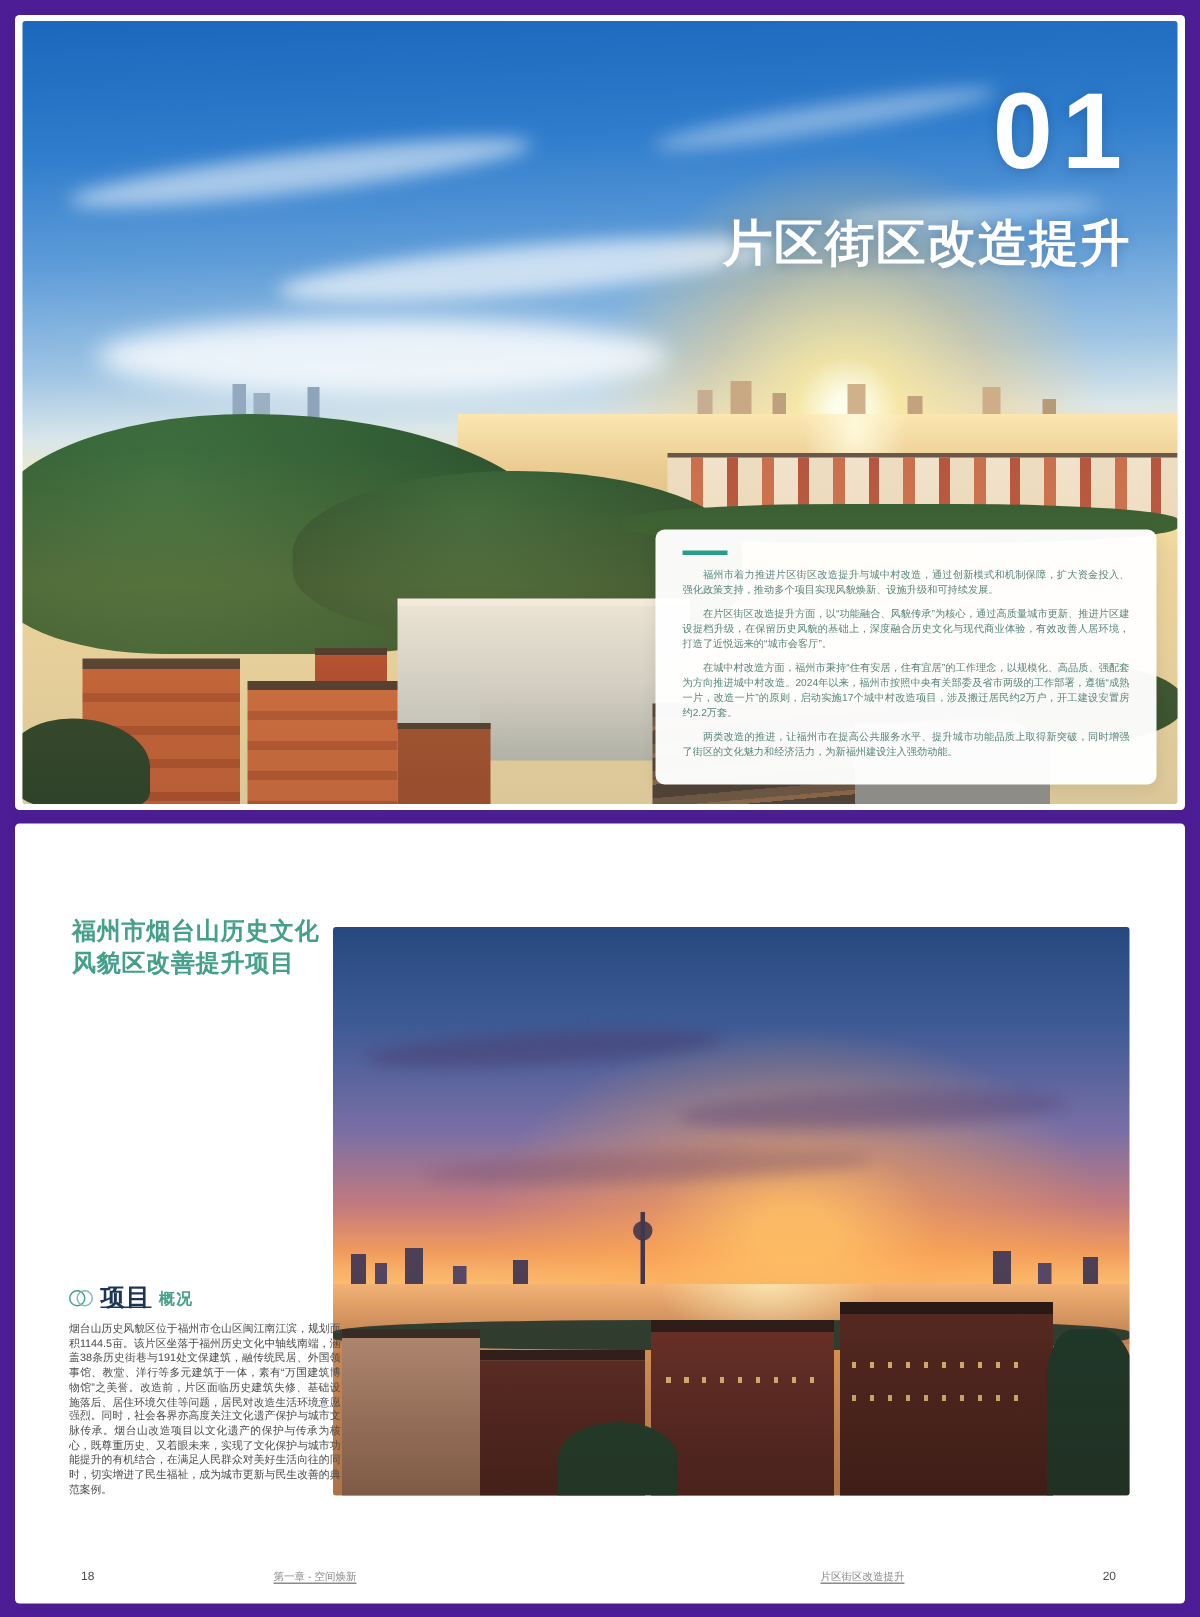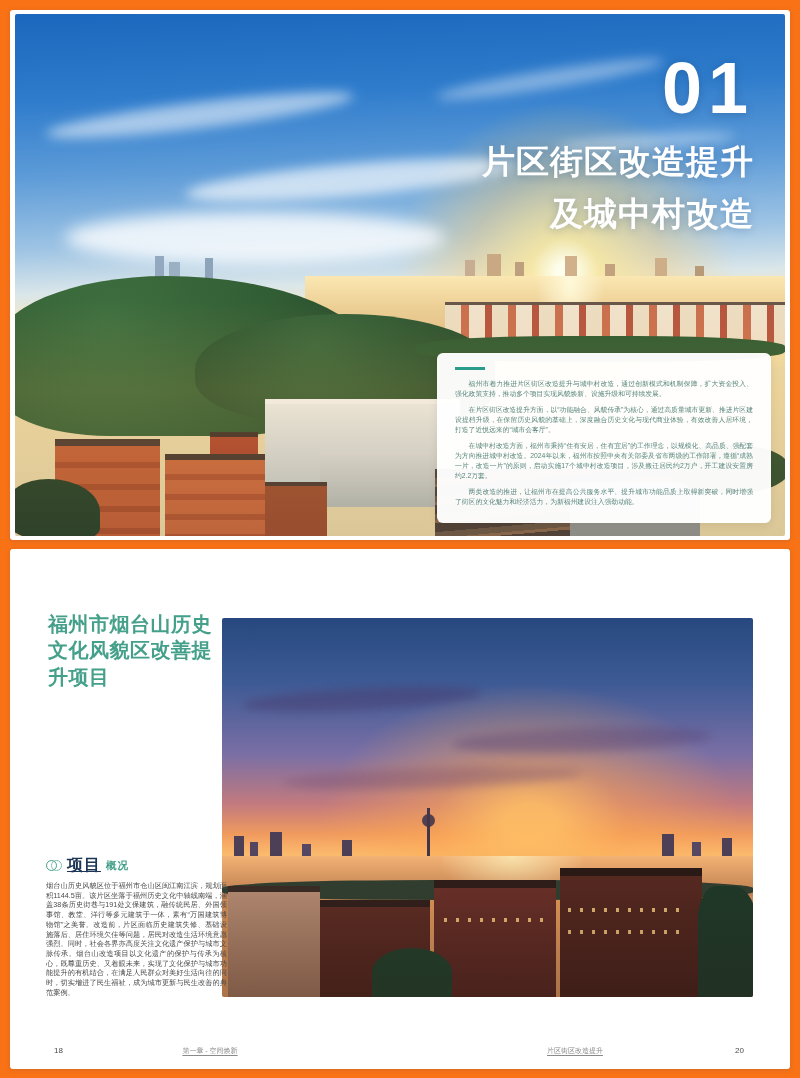--- a/index.html
+++ b/index.html
@@ -1,16 +1,16 @@
 <!DOCTYPE html>
 <html><head>
 <meta charset="utf-8">
 <style>
   html,body{margin:0;padding:0;background:#e9e7ef;}
-  .canvas{position:relative;width:800px;height:1078px;background:#f97316;overflow:hidden;
+  .canvas{position:relative;width:800px;height:1078px;background:#4c1d95;overflow:hidden;
           font-family:"Liberation Sans","DejaVu Sans",sans-serif;}
   .page{position:absolute;left:10px;width:780px;background:#fff;border-radius:3px;
         box-shadow:0 1px 5px rgba(60,50,90,.18);}
   #page1{top:10px;height:530px;}
   #page2{top:549px;height:520px;}
 
   
   .photo1{position:absolute;left:5px;top:4px;width:770px;height:522px;overflow:hidden;border-radius:2px;
     background:linear-gradient(178deg,#1a67bd 0%,#2f7ccc 16%,#5e9cd8 30%,#9ec4e4 43%,#d9e6ea 51%,
                #f3e9c9 56%,#ffe9a8 62%,#f6dfa2 66%,#e8d9a8 70%);}
@@ -73,21 +73,21 @@
   .cht2{font-size:33px;font-weight:800;letter-spacing:1px;margin-top:7px;}
 
   
   .introbox{position:absolute;left:427px;top:343px;width:334px;background:rgba(255,255,255,.97);
     border-radius:6px;padding:14px 18px 10px;box-sizing:border-box;box-shadow:0 2px 10px rgba(0,0,0,.08);}
   .rule{width:30px;height:3px;background:#2a9d8a;margin:0 0 9px 0;}
   .introbox p{font-size:6.8px;line-height:10px;color:#56847a;text-align:justify;
     text-indent:2em;margin:0 0 6px 0;}
 
   
-  .heading{position:absolute;left:38px;top:62px;width:180px;font-size:20px;line-height:1.32;
+  .heading{position:absolute;left:38px;top:62px;width:180px;font-size:16px;line-height:1.32;
     font-weight:bold;color:#44a08a;letter-spacing:.5px;}
   .photo2{position:absolute;left:212px;top:69px;width:531px;height:379px;overflow:hidden;border-radius:2px;
     background:linear-gradient(180deg,#27487f 0%,#3d5a95 17%,#7a6fa5 36%,#c27a7e 49%,#f09a5e 57%,#ffc070 63%,#f2a960 68%,#d8935c 72%);}
   .glow2{inset:0;background:radial-gradient(ellipse at 58% 54%,rgba(255,190,100,.9) 0 6%,rgba(255,170,80,.45) 22%,rgba(255,170,80,0) 48%);}
   .dcloud{background:rgba(70,60,110,.5);border-radius:50%;filter:blur(5px);}
   .d1{left:20px;top:70px;width:240px;height:22px;transform:rotate(-3deg);}
   .d2{left:230px;top:110px;width:260px;height:24px;transform:rotate(-2deg);background:rgba(90,70,120,.45);}
   .d3{left:60px;top:150px;width:300px;height:20px;transform:rotate(-2deg);background:rgba(120,80,110,.4);}
   .sky2line{left:0;top:208px;width:531px;height:32px;
     background:
@@ -166,21 +166,20 @@
       <div class="layer roofs"></div>
       <div class="layer road"></div>
       <div class="layer bush"></div>
       <div class="layer bush2"></div>
       <div class="layer warmtint"></div>
     </div>
 
     <div class="chapter">
       <div class="chnum">01</div>
       <div class="cht1">片区街区改造提升</div>
-      <div class="cht2">及城中村改造</div>
     </div>
 
     <div class="introbox">
       <div class="rule"></div>
       <p>福州市着力推进片区街区改造提升与城中村改造，通过创新模式和机制保障，扩大资金投入、强化政策支持，推动多个项目实现风貌焕新、设施升级和可持续发展。</p>
       <p>在片区街区改造提升方面，以“功能融合、风貌传承”为核心，通过高质量城市更新、推进片区建设提档升级，在保留历史风貌的基础上，深度融合历史文化与现代商业体验，有效改善人居环境，打造了近悦远来的“城市会客厅”。</p>
       <p>在城中村改造方面，福州市秉持“住有安居，住有宜居”的工作理念，以规模化、高品质、强配套为方向推进城中村改造。2024年以来，福州市按照中央有关部委及省市两级的工作部署，遵循“成熟一片，改造一片”的原则，启动实施17个城中村改造项目，涉及搬迁居民约2万户，开工建设安置房约2.2万套。</p>
       <p>两类改造的推进，让福州市在提高公共服务水平、提升城市功能品质上取得新突破，同时增强了街区的文化魅力和经济活力，为新福州建设注入强劲动能。</p>
     </div>
   </div>

